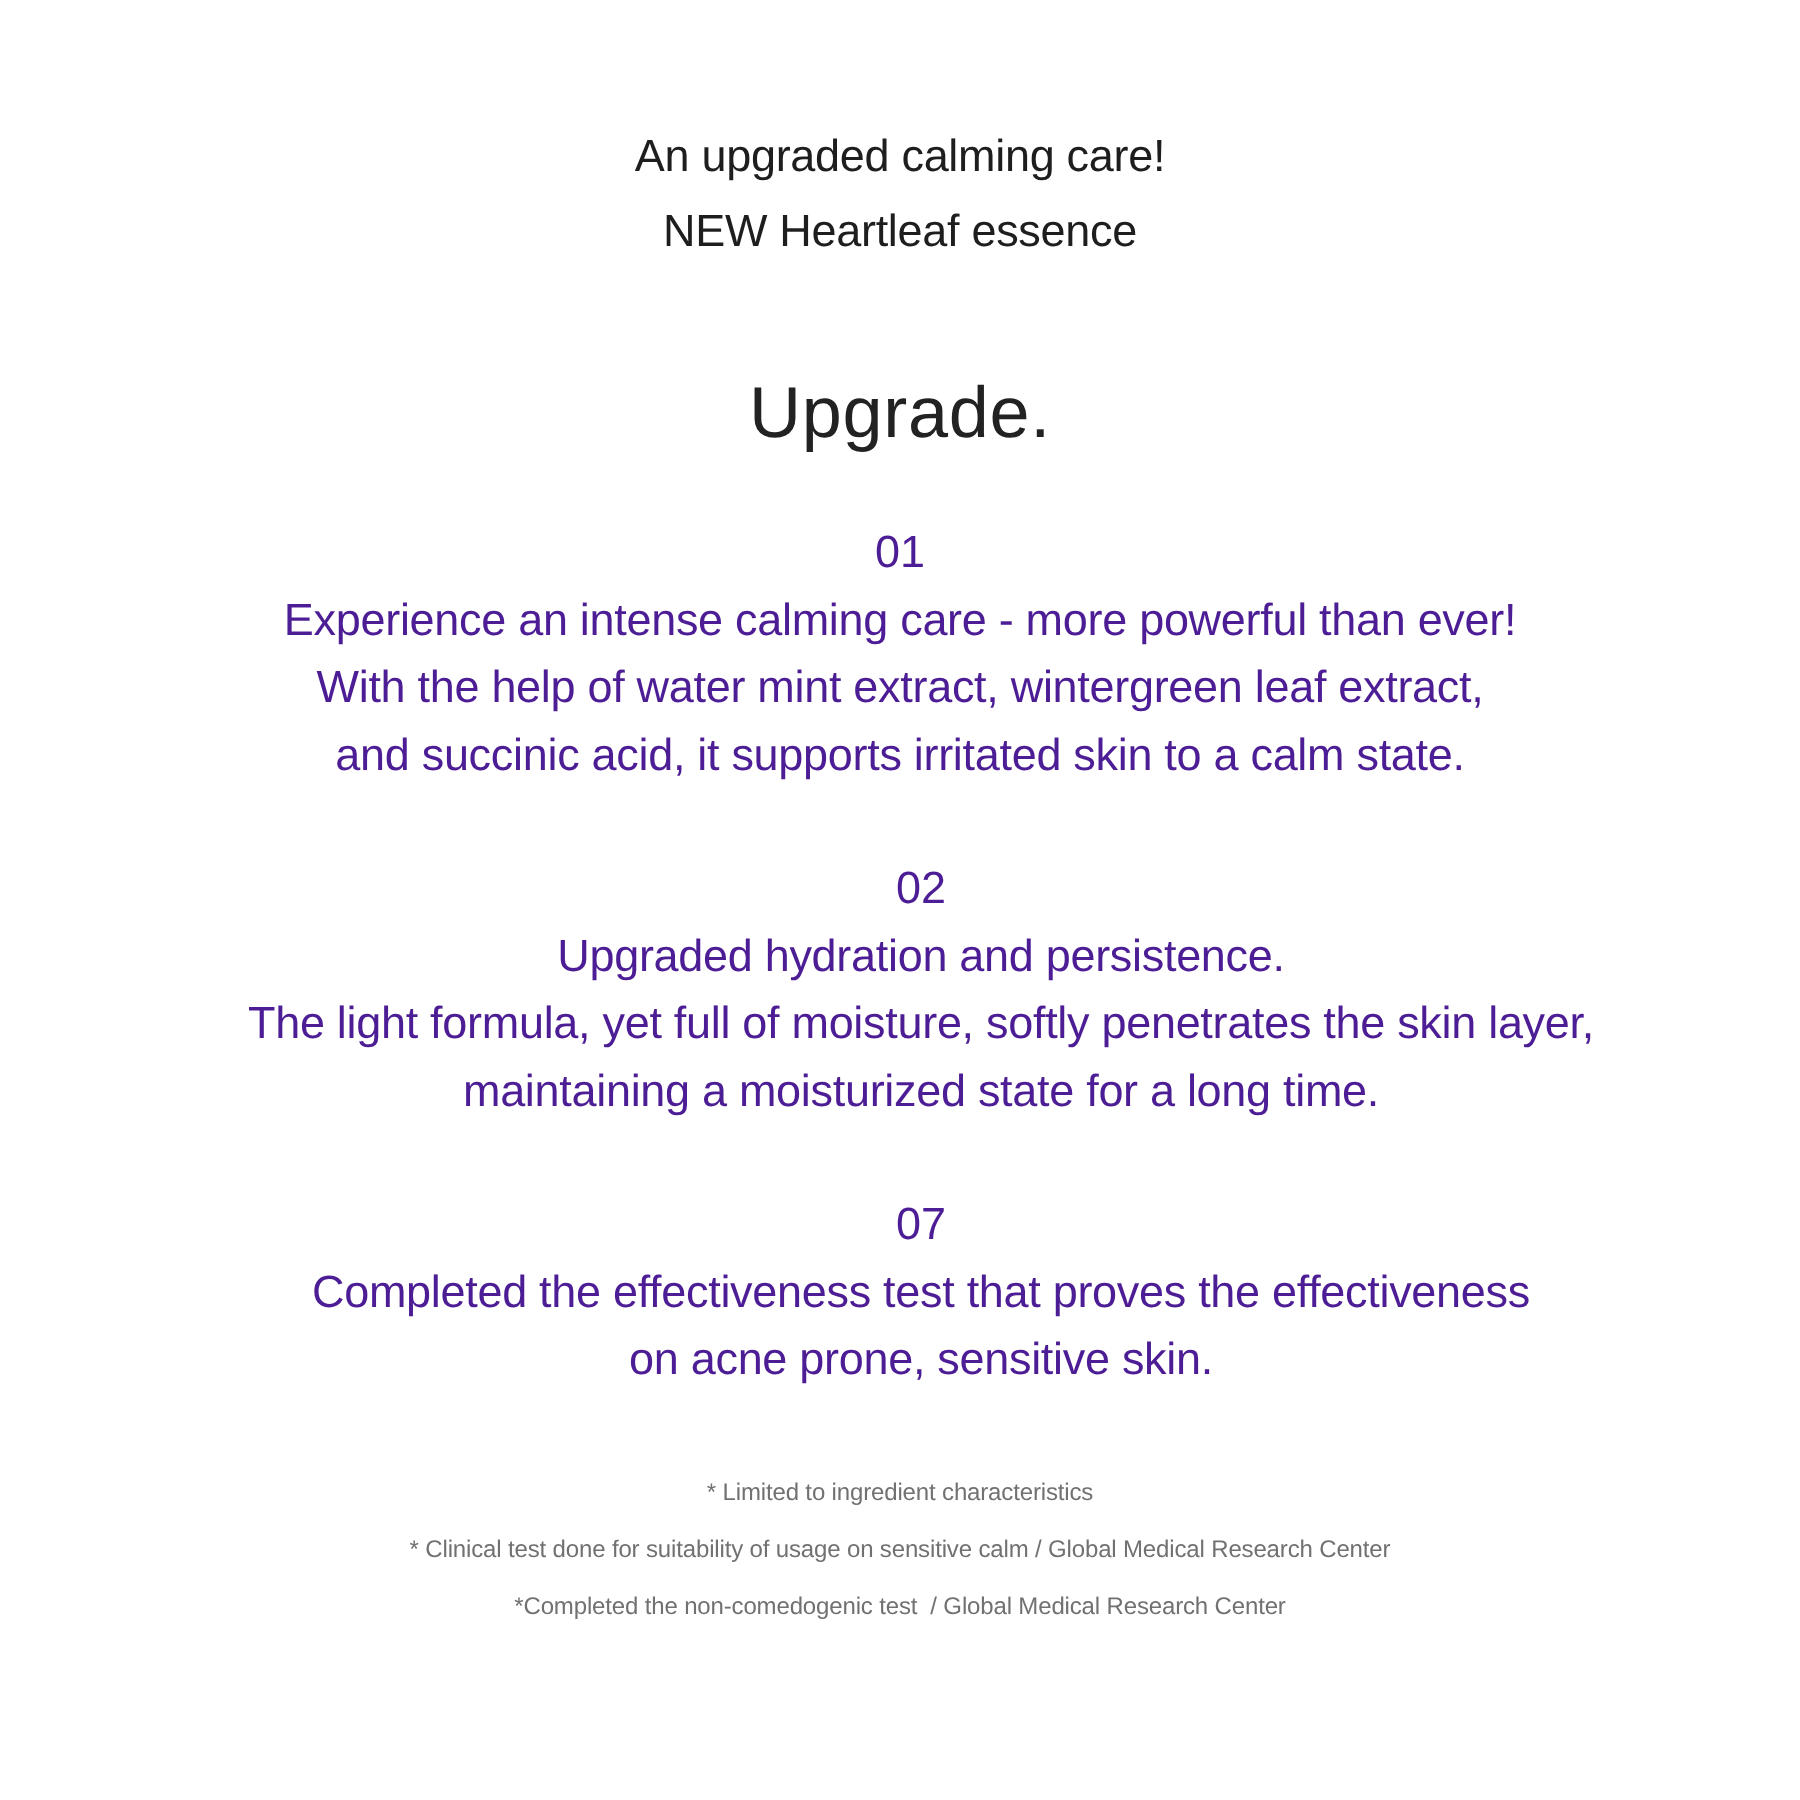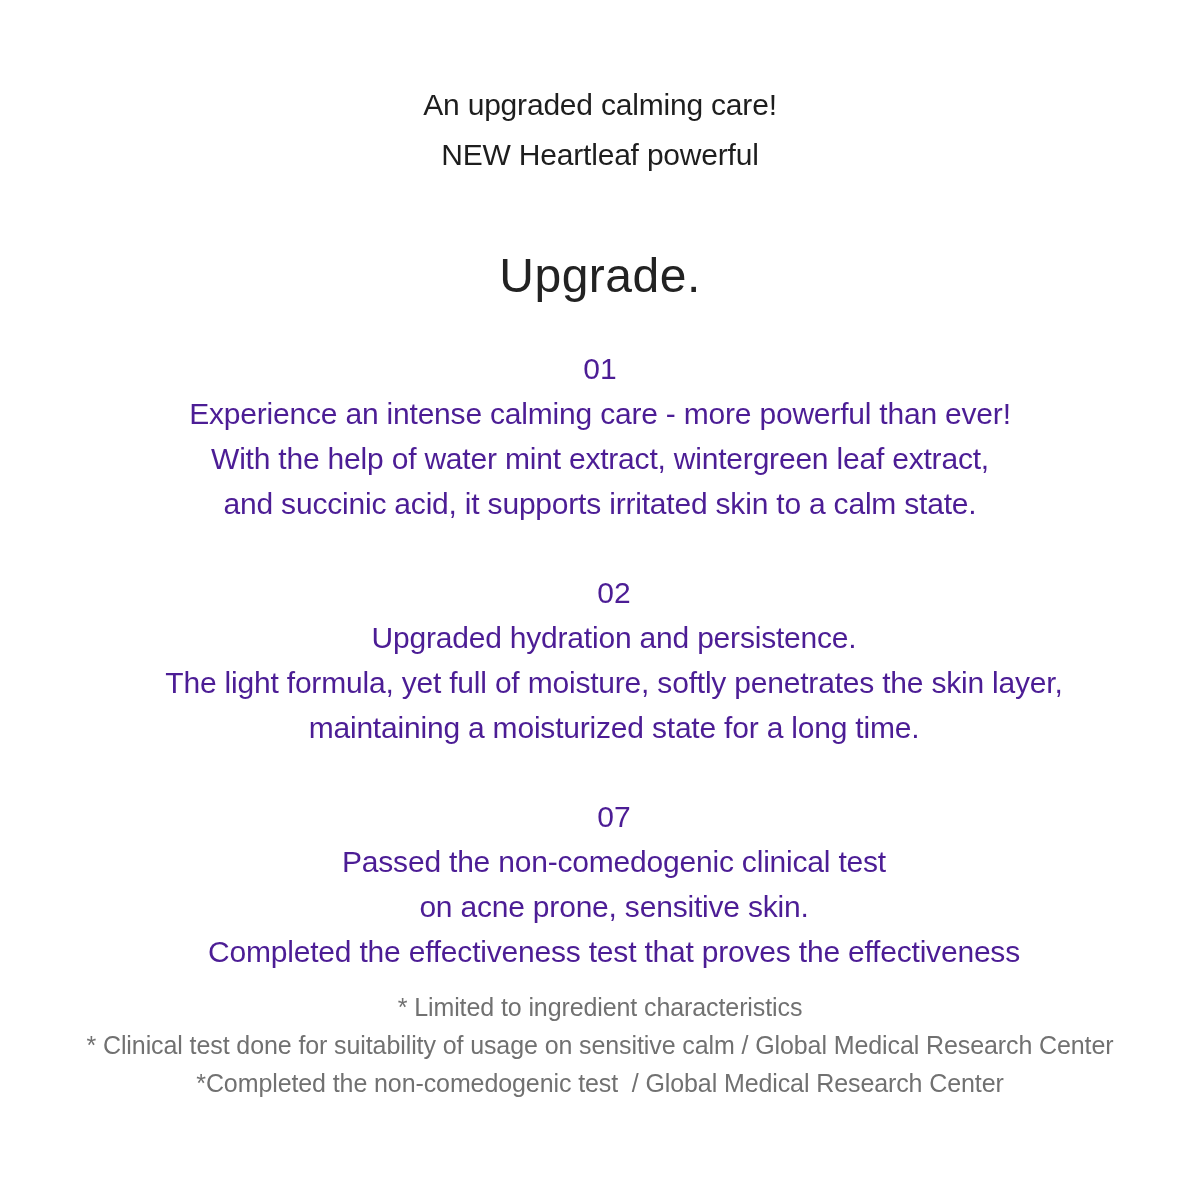--- a/index.html
+++ b/index.html
@@ -46,38 +46,38 @@
     color: #4c1d95;
   }
   .section + .section {
     margin-top: 44px;
     padding-left: 28px;
   }
   .section-number {
     letter-spacing: 0;
   }
   .footnotes {
-    margin-top: 14px;
-    font-size: 25px;
+    margin-top: 48px;
+    font-size: 16px;
     line-height: 38px;
     color: #717171;
     letter-spacing: -0.1px;
   }
   .footnote {
     white-space: pre-wrap;
   }
 </style>
 </head>
 <body>
 
 <div class="panel">
 
   <div class="intro">
     <div>An upgraded calming care!</div>
-    <div>NEW Heartleaf powerful</div>
+    <div>NEW Heartleaf essence</div>
   </div>
 
   <div class="main-title">Upgrade.</div>
 
   <div class="sections">
 
     <div class="section">
       <div class="section-number">01</div>
       <div>Experience an intense calming care - more powerful than ever!</div>
       <div>With the help of water mint extract, wintergreen leaf extract,</div>
@@ -86,23 +86,22 @@
 
     <div class="section">
       <div class="section-number">02</div>
       <div>Upgraded hydration and persistence.</div>
       <div>The light formula, yet full of moisture, softly penetrates the skin layer,</div>
       <div>maintaining a moisturized state for a long time.</div>
     </div>
 
     <div class="section">
       <div class="section-number">07</div>
-      <div>Passed the non-comedogenic clinical test</div>
+      <div>Completed the effectiveness test that proves the effectiveness</div>
       <div>on acne prone, sensitive skin.</div>
-      <div>Completed the effectiveness test that proves the effectiveness</div>
     </div>
 
   </div>
 
   <div class="footnotes">
     <div class="footnote">* Limited to ingredient characteristics</div>
     <div class="footnote">* Clinical test done for suitability of usage on sensitive calm / Global Medical Research Center</div>
     <div class="footnote">*Completed the non-comedogenic test  / Global Medical Research Center</div>
   </div>
 

